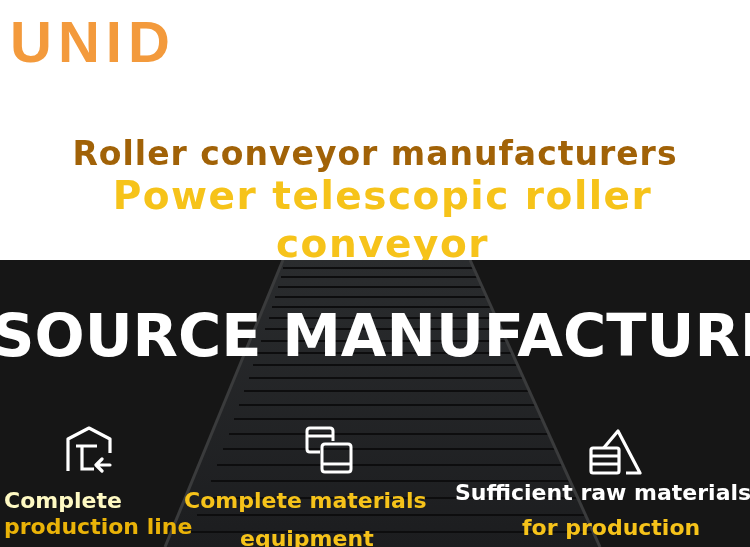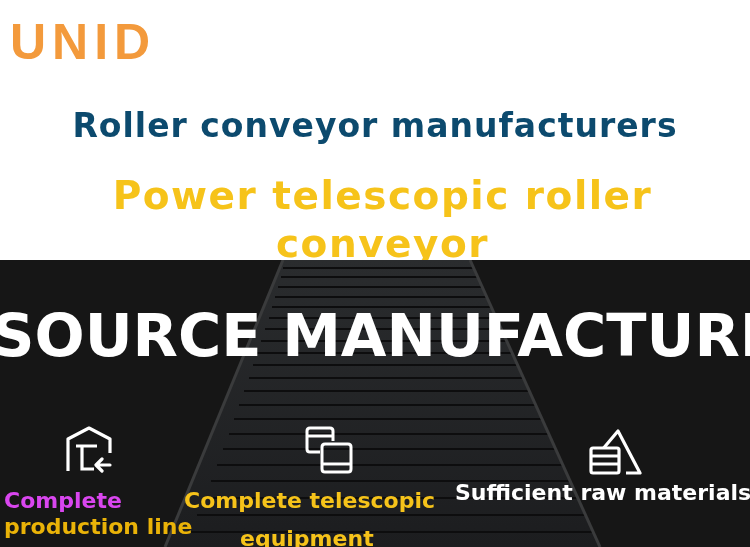--- a/index.html
+++ b/index.html
@@ -3,21 +3,21 @@
 <meta charset="utf-8">
 <style>
   * { margin: 0; padding: 0; box-sizing: border-box; }
   html, body { width: 750px; height: 547px; overflow: hidden; background: #fff; }
   body { font-family: "DejaVu Sans", sans-serif; position: relative; }
 
   .top { position: absolute; left: 0; top: 0; width: 750px; height: 260px; background: #ffffff; }
   .logo {
     position: absolute; left: 10px; top: 2px;
     font-family: "Liberation Sans", sans-serif; font-weight: bold;
-    font-size: 50px; letter-spacing: 6px; line-height: 80px;
+    font-size: 58px; letter-spacing: 6px; line-height: 80px;
   }
   .subtitle {
     position: absolute; left: 0; top: 104px; width: 750px; text-align: center;
     font-weight: bold; font-size: 33px; line-height: 44px; letter-spacing: 1px;
   }
   .headline {
     position: absolute; left: 0; top: 172px; width: 765px; text-align: center;
     font-weight: bold; font-size: 39px; line-height: 48px; letter-spacing: 1.5px;
   }
 
@@ -37,21 +37,21 @@
   .feature .icon { position: absolute; }
   .feature .label {
     position: absolute; font-weight: bold; font-size: 22px; line-height: 26px; white-space: nowrap;
   }
 </style>
 </head>
 <body>
 
 <div class="top">
   <div class="logo" style="color: rgb(243, 154, 60);">UNID</div>
-  <div class="subtitle" style="color: #0c4a6e;">Roller conveyor manufacturers</div>
+  <div class="subtitle" style="color: #a16207; margin-top: 28px;">Roller conveyor manufacturers</div>
   <div class="headline" style="color: rgb(246, 195, 26);">Power telescopic roller conveyor</div>
 </div>
 
 <div class="bottom" style="background: rgb(22, 22, 22);">
   <svg class="conveyor" viewBox="0 0 750 287" width="750" height="287">
     <defs>
       <linearGradient id="fade" x1="0" y1="0" x2="0" y2="1">
         <stop offset="0" stop-color="#2a2c2e"></stop>
         <stop offset="1" stop-color="#1c1d1f"></stop>
       </linearGradient>
@@ -85,37 +85,38 @@
   </svg>
 
   <div class="big" style="color: rgb(255, 255, 255);">SOURCE MANUFACTURER</div>
 
   <div class="feature" style="left:0;top:160px;width:200px;height:127px;">
     <svg class="icon" style="left:66px;top:5px;" width="46" height="48" viewBox="0 0 46 48">
       <path d="M2 46 V14 L23 3 L44 14 V28" fill="none" stroke="#fff" stroke-width="3.2" stroke-linejoin="round"></path>
       <path d="M10 21 H31 M16 21 V44 H28" fill="none" stroke="#fff" stroke-width="3.2"></path>
       <path d="M44 40 H31 M36 34 L30 40 L36 46" fill="none" stroke="#fff" stroke-width="3.2" stroke-linecap="round" stroke-linejoin="round"></path>
     </svg>
-    <div class="label" style="left: 4px; top: 68px; color: #d946ef;">Complete</div>
+    <div class="label" style="left: 4px; top: 68px; color: #fef9c3;">Complete</div>
     <div class="label" style="left: 4px; top: 94px; color: #eab308;">production line</div>
   </div>
 
   <div class="feature" style="left:180px;top:160px;width:270px;height:127px;">
     <svg class="icon" style="left:124px;top:5px;" width="50" height="50" viewBox="0 0 50 50">
       <path d="M16 27 H6 Q3 27 3 24 V6 Q3 3 6 3 H26 Q29 3 29 6 V16" fill="none" stroke="#fff" stroke-width="3"></path>
       <line x1="3" y1="11" x2="29" y2="11" stroke="#fff" stroke-width="3"></line>
       <path d="M21 19 H44 Q47 19 47 22 V44 Q47 47 44 47 H21 Q18 47 18 44 V22 Q18 19 21 19 Z" fill="none" stroke="#fff" stroke-width="3"></path>
       <line x1="18" y1="39" x2="47" y2="39" stroke="#fff" stroke-width="3"></line>
     </svg>
-    <div class="label" style="left: 4px; top: 68px; color: rgb(246, 195, 26);">Complete telescopic</div>
+    <div class="label" style="left: 4px; top: 68px; color: rgb(246, 195, 26);">Complete materials</div>
     <div class="label" style="left: 60px; top: 94px; color: rgb(246, 195, 26); margin-top: 12px;">equipment</div>
   </div>
 
   <div class="feature" style="left:454px;top:160px;width:296px;height:127px;">
     <svg class="icon" style="left:134px;top:8px;" width="54" height="48" viewBox="0 0 54 48">
       <path d="M14 22 L30 3 L52 45 H38" fill="none" stroke="#fff" stroke-width="3.2" stroke-linejoin="round"></path>
       <rect x="3" y="20" width="28" height="25" rx="2" fill="#161616" stroke="#fff" stroke-width="3.2"></rect>
       <line x1="3" y1="28" x2="31" y2="28" stroke="#fff" stroke-width="3"></line>
       <line x1="3" y1="36" x2="31" y2="36" stroke="#fff" stroke-width="3"></line>
     </svg>
     <div class="label" style="left: 1px; top: 60px; color: #ffffff;">Sufficient raw materials</div>
+    <div class="label" style="left: 68px; top: 95px; color: rgb(246, 195, 26);">for production</div>
   </div>
 </div>
 
 </body></html>

